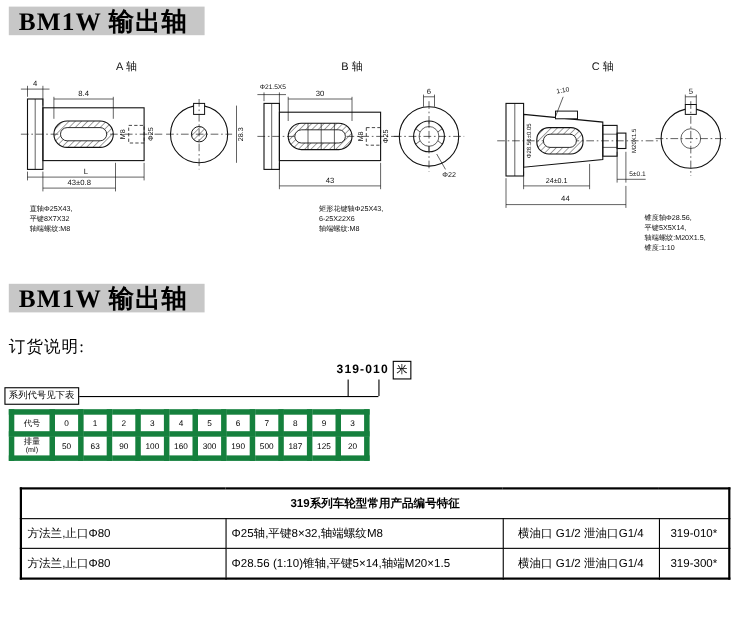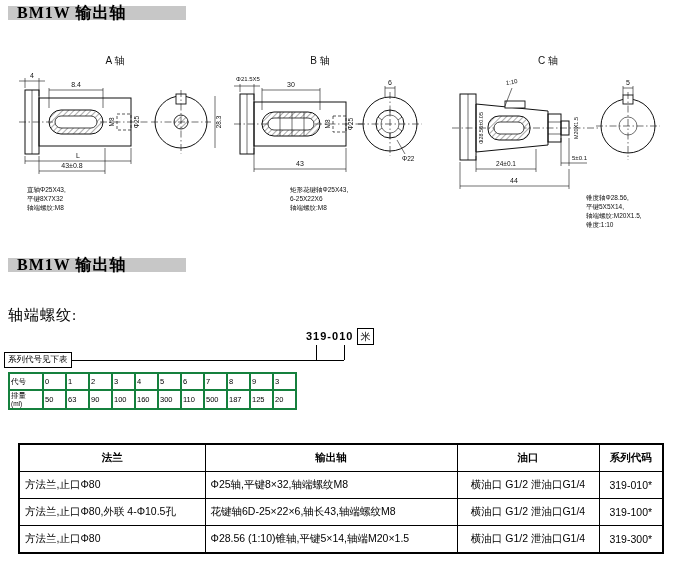--- a/index.html
+++ b/index.html
@@ -1,37 +1,37 @@
 <!DOCTYPE html>
 <html><head>
 <meta charset="utf-8">
 <style>
   html,body{margin:0;padding:0;}
   body{width:680px;height:568px;background:#fff;font-family:"Liberation Sans",sans-serif;color:#000;}
   .page{position:relative;width:680px;height:568px;background:#fff;overflow:hidden;}
 
-  .header-bar{position:absolute;left:8px;width:178px;height:14px;background:#c7c7c7;
+  .header-bar{position:absolute;left:8px;width:178px;height:26px;background:#c7c7c7;
     display:flex;align-items:center;padding-left:9px;box-sizing:border-box;
-    font-family:"Liberation Serif",serif;font-weight:bold;font-size:16px;letter-spacing:1px;}
+    font-family:"Liberation Serif",serif;font-weight:bold;font-size:23px;letter-spacing:1px;}
   #hdr1{top:6px;}
   #hdr2{top:258px;}
 
   .ordering-label{position:absolute;left:8px;top:306px;font-family:"Liberation Serif",serif;
     font-size:15px;letter-spacing:1px;}
 
   .order-code{position:absolute;left:306px;top:330px;font-size:11px;font-weight:bold;letter-spacing:1px;}
   .order-box{position:absolute;left:357px;top:328px;width:15px;height:15px;border:1px solid #000;
     font-size:10px;line-height:15px;text-align:center;}
   .vline{position:absolute;border-left:1px solid #000;width:0;}
   .hline{position:absolute;border-top:1px solid #000;height:0;}
   .order-note{position:absolute;left:4px;top:352px;border:1px solid #000;font-size:8.5px;
     padding:1px 3px;background:#fff;}
 
   .code-table{position:absolute;left:8px;top:372px;border-collapse:collapse;background:#fff;}
-  .code-table td{border:2px solid #15803d;text-align:left;font-size:7.5px;height:15px;padding:0 1px;}
+  .code-table td{border:5px solid #15803d;text-align:center;font-size:7.5px;height:15px;padding:0 1px;}
   .code-table td.lbl{width:30px;}
   .code-table td.val{width:19px;}
   .sub{display:block;font-size:6.5px;line-height:1;}
 
   .product-table{position:absolute;left:18px;top:443px;width:644px;border-collapse:collapse;
     border:2px solid #000;table-layout:fixed;background:#fff;}
   .product-table td{border:1px solid #000;font-size:10.5px;padding:1px 5px;white-space:nowrap;
     overflow:hidden;height:24px;}
   .pt-title{text-align:center;font-weight:bold;height:19px;font-size:11px;}
   .pt-h{text-align:center;font-weight:bold;height:19px;}
@@ -206,21 +206,21 @@
     <g>
       <text x="136" y="152" font-size="6.5">锥度轴Φ28.56,</text>
       <text x="136" y="161" font-size="6.5">平键5X5X14,</text>
       <text x="136" y="170" font-size="6.5">轴端螺纹:M20X1.5,</text>
       <text x="136" y="179" font-size="6.5">锥度:1:10</text>
     </g>
   </svg>
 
   <div id="hdr2" class="header-bar">BM1W 输出轴</div>
 
-  <div class="ordering-label">轴端螺纹:</div>
+  <div class="ordering-label">订货说明:</div>
 
   <div class="order-code">319-010</div>
   <div class="order-box">米</div>
   <div class="vline" style="left:316px;top:345px;height:15px"></div>
   <div class="vline" style="left:344px;top:345px;height:15px"></div>
   <div class="hline" style="left:70px;top:360px;width:274px"></div>
   <div class="order-note">系列代号见下表</div>
 
   <table class="code-table">
     <tbody>
@@ -242,56 +242,47 @@
       <td class="lbl">
         <span>排量</span>
         <span class="sub">(ml)</span>
       </td>
       <td class="val">50</td>
       <td class="val">63</td>
       <td class="val">90</td>
       <td class="val">100</td>
       <td class="val">160</td>
       <td class="val">300</td>
-      <td class="val">110</td>
+      <td class="val">190</td>
       <td class="val">500</td>
       <td class="val">187</td>
       <td class="val">125</td>
       <td class="val">20</td>
     </tr>
   </tbody>
     </table>
 
   <table class="product-table">
     <colgroup>
       <col style="width:186px">
         <col style="width:252px">
         <col style="width:142px">
         <col style="width:64px">
     </colgroup>
     <tbody>
-    <tr>
-      <td class="pt-h">法兰</td>
-      <td class="pt-h">输出轴</td>
-      <td class="pt-h">油口</td>
-      <td class="pt-h">系列代码</td>
+        <tr>
+      <td colspan="4" class="pt-title">319系列车轮型常用产品编号特征</td>
     </tr>
     <tr>
       <td>方法兰,止口Φ80</td>
       <td>Φ25轴,平键8×32,轴端螺纹M8</td>
       <td class="c-center">横油口 G1/2 泄油口G1/4</td>
       <td class="c-center">319-010*</td>
     </tr>
     <tr>
-      <td>方法兰,止口Φ80,外联 4-Φ10.5孔</td>
-      <td>花键轴6D-25×22×6,轴长43,轴端螺纹M8</td>
-      <td class="c-center">横油口 G1/2 泄油口G1/4</td>
-      <td class="c-center">319-100*</td>
-    </tr>
-    <tr>
       <td>方法兰,止口Φ80</td>
       <td>Φ28.56 (1:10)锥轴,平键5×14,轴端M20×1.5</td>
       <td class="c-center">横油口 G1/2 泄油口G1/4</td>
       <td class="c-center">319-300*</td>
     </tr>
   </tbody>
     </table>
 
 </div>
 

